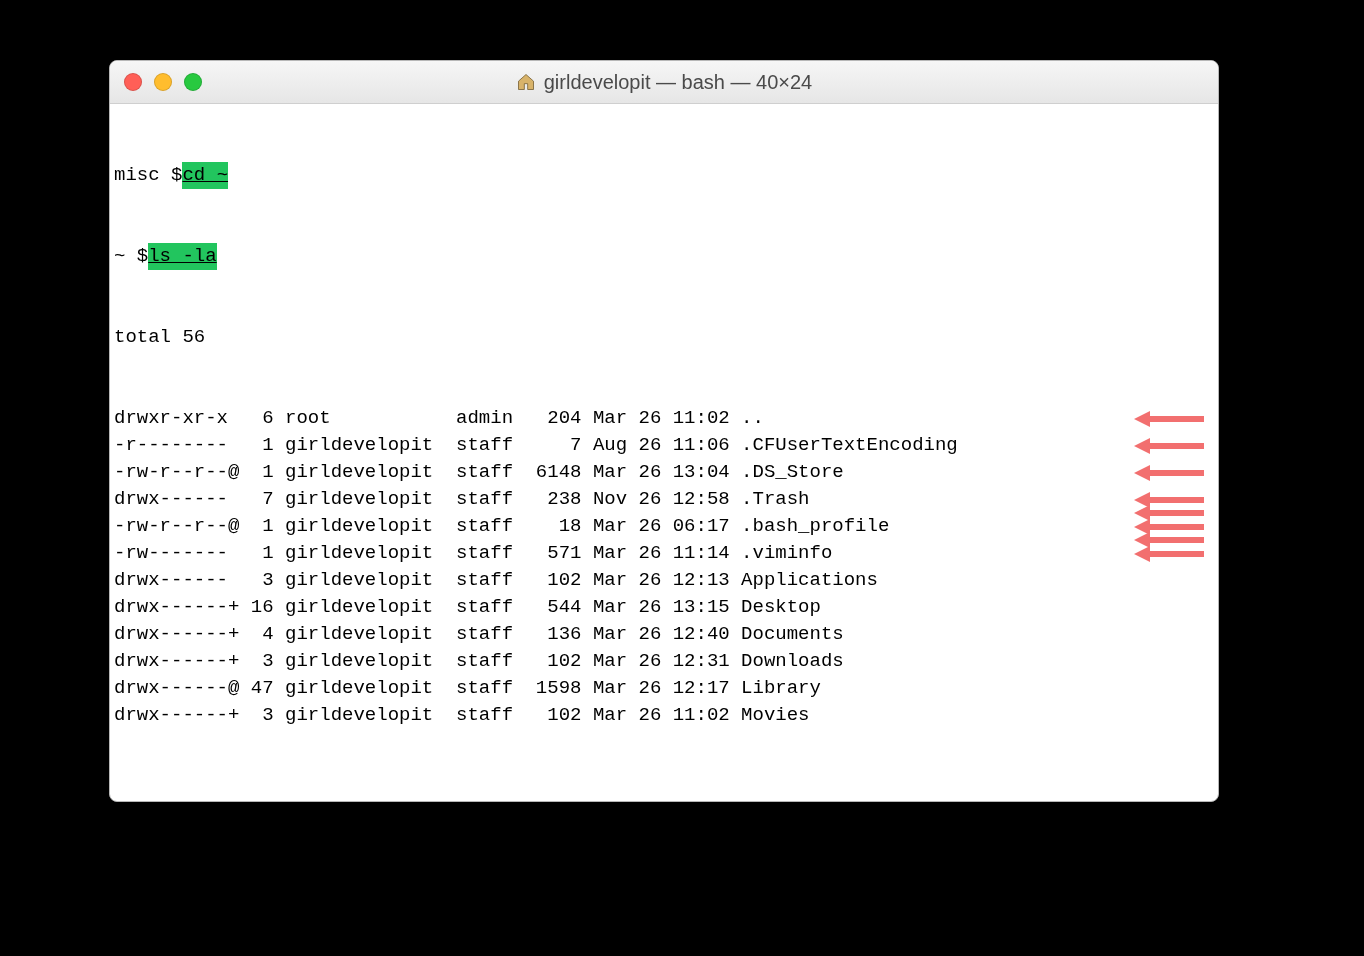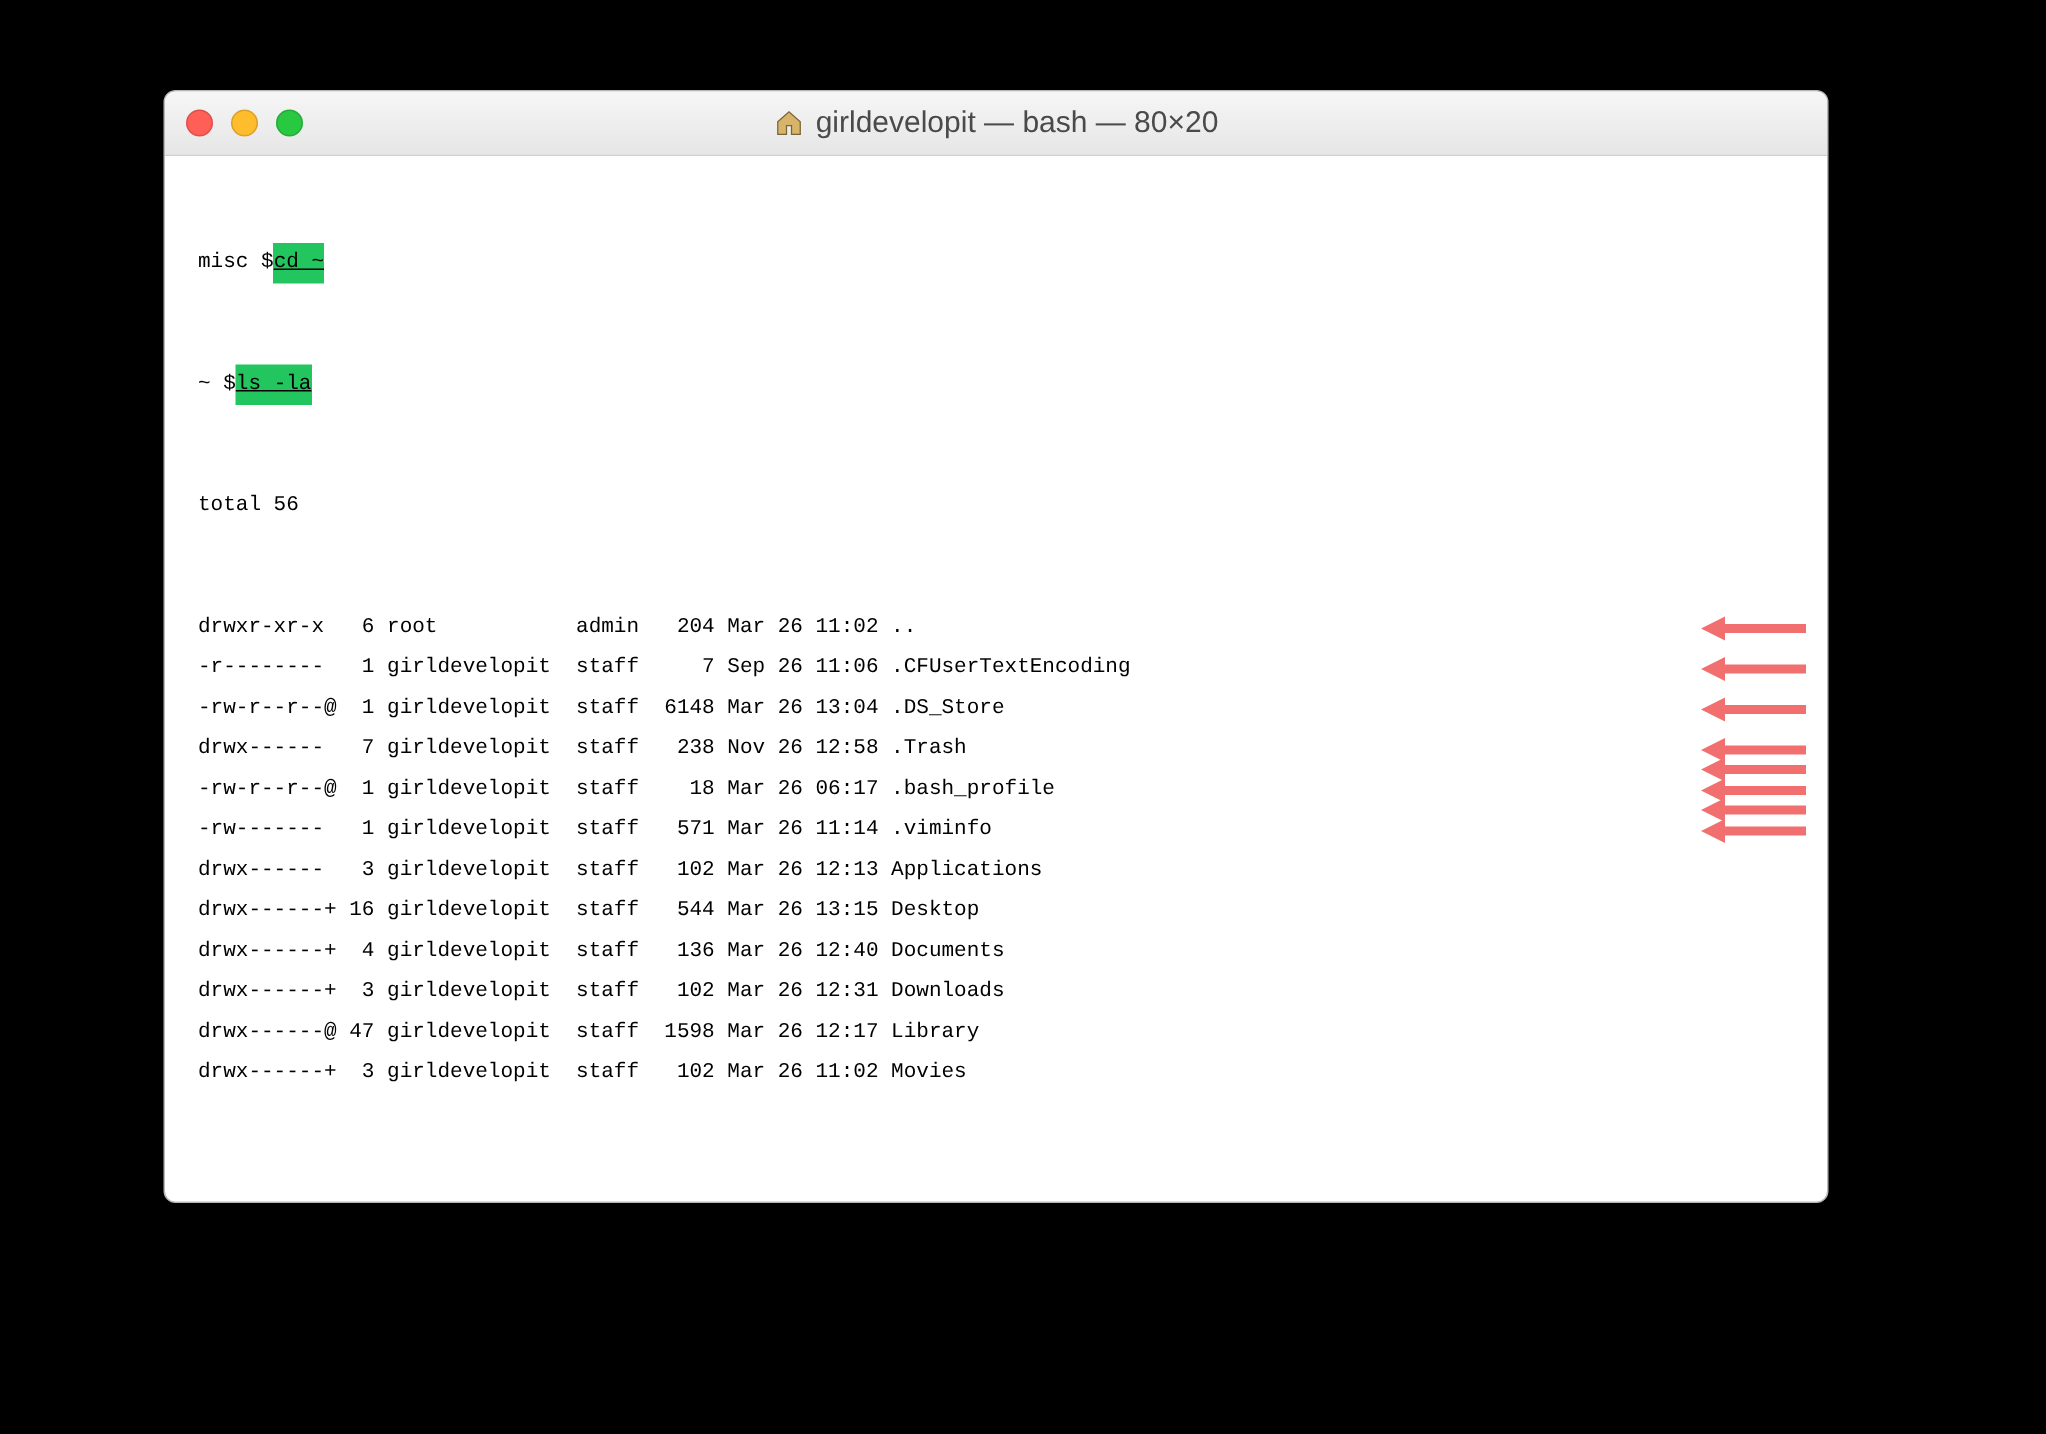--- a/index.html
+++ b/index.html
@@ -58,22 +58,22 @@
     font-family: -apple-system, "Helvetica Neue", Arial, sans-serif;
     font-size: 20px;
     pointer-events: none;
     display: flex;
     justify-content: center;
     align-items: center;
     gap: 8px;
   }
   .home-icon svg { display:block; }
   .terminal-body {
-    padding: 4px 4px 4px 22px;
-    font-size: 14px;
+    padding: 4px 4px 4px 4px;
+    font-size: 19px;
     line-height: 27px;
     color: #000;
     white-space: pre;
     position: relative;
     font-weight: 500;
   }
   .hl {
     background: #22c55e;
     text-decoration: underline;
   }
@@ -105,32 +105,32 @@
         <div class="dot red"></div>
         <div class="dot yellow"></div>
         <div class="dot green"></div>
       </div>
       <div class="title-center">
         <span class="home-icon">
           <svg width="20" height="20" viewBox="0 0 24 24">
             <path d="M3 11 L12 3 L21 11 L21 21 L14 21 L14 14 L10 14 L10 21 L3 21 Z" fill="#d8b36a" stroke="#7a6336" stroke-width="1"></path>
           </svg>
         </span>
-        <span>girldevelopit — bash — 80×20</span>
+        <span>girldevelopit — bash — 40×24</span>
       </div>
     </div>
 
     <div class="terminal-body">
       <div class="row"><span>misc $</span><span class="hl">cd ~</span></div>
       <div class="row"><span>~ $</span><span class="hl">ls -la</span></div>
       <div class="row"><span>total 56</span></div>
       <div id="listing" class="listing"><div class="row"><span>drwxr-xr-x   6 root           admin   204 Mar 26 11:02 ..</span><span class="arrow"><svg width="70" height="18" viewBox="0 0 70 18">
                 <line x1="70" y1="9" x2="12" y2="9" stroke="#f26f6f" stroke-width="6"></line>
                 <polygon points="0,9 16,1 16,17" fill="#f26f6f"></polygon>
-              </svg></span></div><div class="row"><span>-r--------   1 girldevelopit  staff     7 Sep 26 11:06 .CFUserTextEncoding</span><span class="arrow"><svg width="70" height="18" viewBox="0 0 70 18">
+              </svg></span></div><div class="row"><span>-r--------   1 girldevelopit  staff     7 Aug 26 11:06 .CFUserTextEncoding</span><span class="arrow"><svg width="70" height="18" viewBox="0 0 70 18">
                 <line x1="70" y1="9" x2="12" y2="9" stroke="#f26f6f" stroke-width="6"></line>
                 <polygon points="0,9 16,1 16,17" fill="#f26f6f"></polygon>
               </svg></span></div><div class="row"><span>-rw-r--r--@  1 girldevelopit  staff  6148 Mar 26 13:04 .DS_Store</span><span class="arrow"><svg width="70" height="18" viewBox="0 0 70 18">
                 <line x1="70" y1="9" x2="12" y2="9" stroke="#f26f6f" stroke-width="6"></line>
                 <polygon points="0,9 16,1 16,17" fill="#f26f6f"></polygon>
               </svg></span></div><div class="row"><span>drwx------   7 girldevelopit  staff   238 Nov 26 12:58 .Trash</span><span class="arrow"><svg width="70" height="18" viewBox="0 0 70 18">
                 <line x1="70" y1="9" x2="12" y2="9" stroke="#f26f6f" stroke-width="6"></line>
                 <polygon points="0,9 16,1 16,17" fill="#f26f6f"></polygon>
               </svg></span></div><div class="row"><span class="arrow"><svg width="70" height="18" viewBox="0 0 70 18">
                 <line x1="70" y1="9" x2="12" y2="9" stroke="#f26f6f" stroke-width="6"></line>

